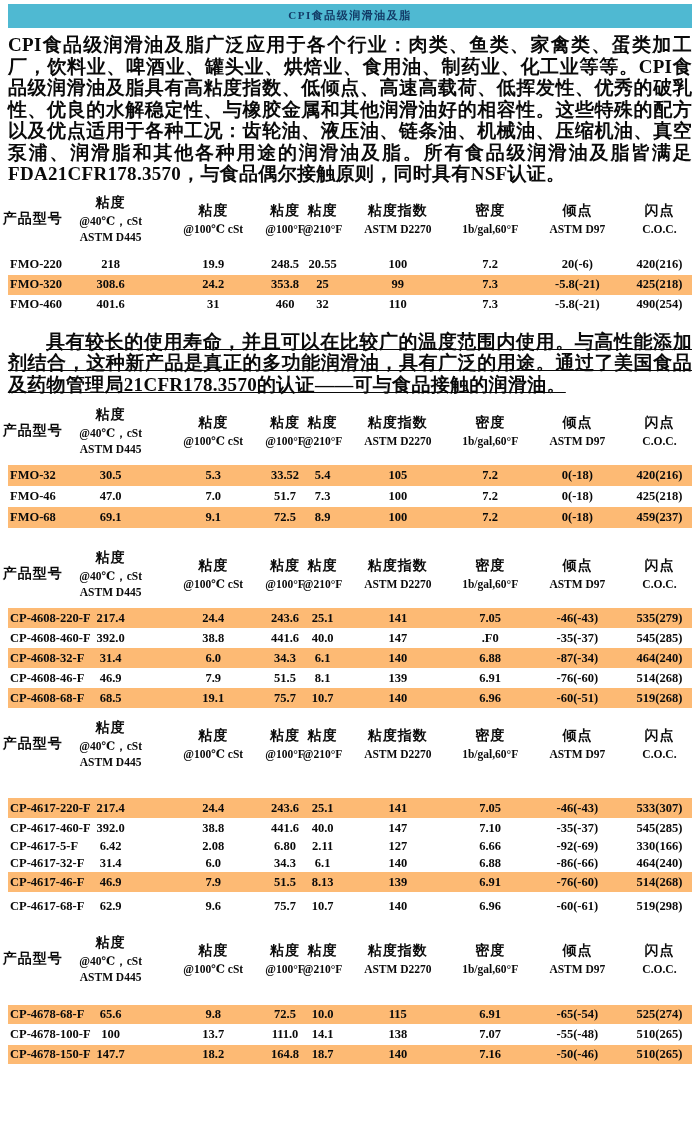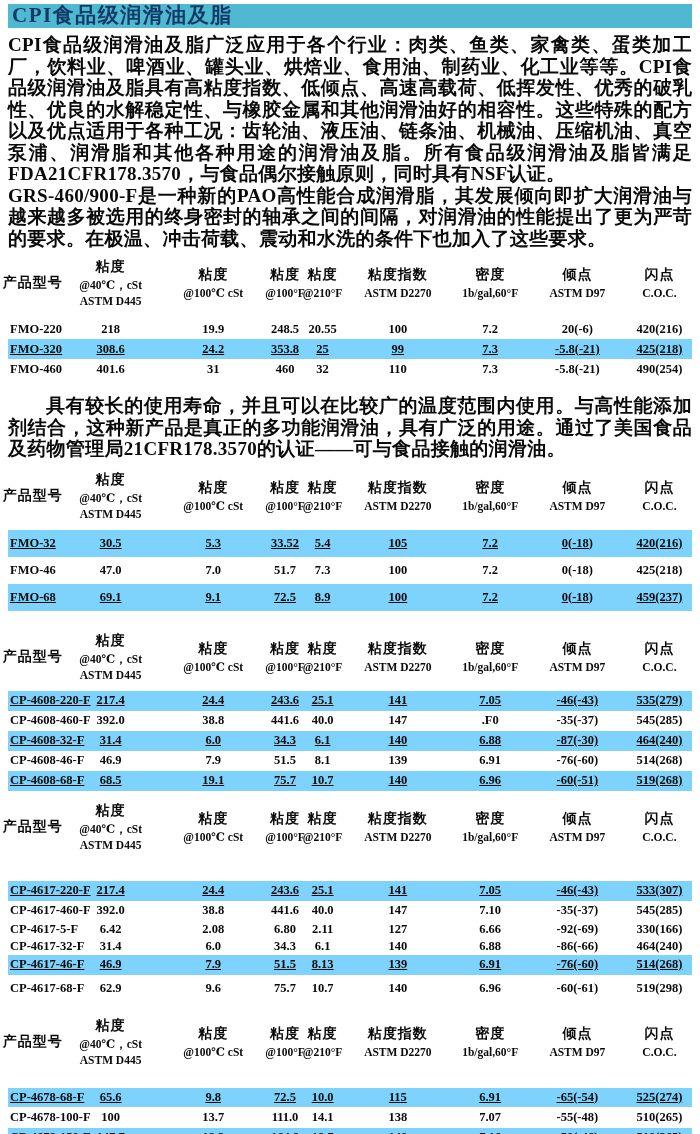--- a/index.html
+++ b/index.html
@@ -4,75 +4,75 @@
 <style>
   html,body{margin:0;padding:0;}
   body{
     width:700px;height:1134px;overflow:hidden;background:#ffffff;
     font-family:"Liberation Serif","DejaVu Serif",serif;
     font-weight:bold;color:#0a0a0a;
   }
   .page{padding:4px 8px 0 8px;}
   .bar{
     background:#4FB9D2;color:#123A66;
-    font-size:21px;line-height:21px;padding:1px 4px 2px 4px;
+    font-size:11px;line-height:21px;padding:1px 4px 2px 4px;
     letter-spacing:1.5px;
+    text-align:center;
   }
   .bar1{margin-bottom:6px;}
   .bar2{margin-top:9px;margin-bottom:5px;}
   .para{
     font-size:19px;line-height:21.5px;text-align:justify;
     letter-spacing:0.3px;margin:0;
   }
   .para-mid{margin:16px 0 10px 0;}
-  .indent{text-indent:2em;}
+  .indent{text-indent:2em;text-decoration:underline;}
   .tbl{margin-top:8px;}
   .grid{
     display:grid;
     grid-template-columns:8% 14% 16% 5% 6% 16% 11% 14.5% 9.5%;
     align-items:center;
   }
   .hc{display:flex;flex-direction:column;align-items:center;min-width:0;}
   .hc:first-child{align-items:flex-end;}
   .hl{white-space:nowrap;text-align:center;}
   .hl1{font-size:14px;height:20px;line-height:20px;letter-spacing:1px;}
   .hl2{font-size:11.5px;height:16px;line-height:16px;}
   .trow{height:20px;}
-  .trow.hl-green{background:#7dd3fc;text-decoration:underline;}
+  .trow.hl-green{background:#fdba74;}
   .trow.compact{height:17px;}
   .td{
     display:flex;justify-content:center;align-items:center;
     font-size:12.5px;white-space:nowrap;min-width:0;height:100%;
   }
   .td:first-child{justify-content:flex-start;padding-left:2px;}
   
   .tbl[data-table="0"] .thead{margin-bottom:10px;}
   .tbl[data-table="1"] .thead{margin-bottom:8px;}
-  .tbl[data-table="1"] .trow{height:27px;}
+  .tbl[data-table="1"] .trow{height:21px;}
   .tbl[data-table="1"]{margin-top:10px;}
   .tbl[data-table="2"]{margin-top:20px;}
   .tbl[data-table="2"] .thead{margin-bottom:8px;}
   .tbl[data-table="3"]{margin-top:10px;}
   .tbl[data-table="3"] .thead{margin-bottom:28px;}
   .tbl[data-table="3"] .trow.row-last{height:22px;margin-top:3px;}
   .tbl[data-table="4"]{margin-top:16px;}
   .tbl[data-table="4"] .thead{margin-bottom:20px;}
   .tbl[data-table="4"] .trow{height:19px;margin-bottom:1px;}
 </style>
 </head>
 <body>
 
 <div class="page">
 
   <div class="bar bar1">CPI食品级润滑油及脂</div>
 
   <p class="para">CPI食品级润滑油及脂广泛应用于各个行业：肉类、鱼类、家禽类、蛋类加工厂，饮料业、啤酒业、罐头业、烘焙业、食用油、制药业、化工业等等。CPI食品级润滑油及脂具有高粘度指数、低倾点、高速高载荷、低挥发性、优秀的破乳性、优良的水解稳定性、与橡胶金属和其他润滑油好的相容性。这些特殊的配方以及优点适用于各种工况：齿轮油、液压油、链条油、机械油、压缩机油、真空泵浦、润滑脂和其他各种用途的润滑油及脂。所有食品级润滑油及脂皆满足FDA21CFR178.3570，与食品偶尔接触原则，同时具有NSF认证。</p>
 
 
-  <p class="para">GRS-460/900-F是一种新的PAO高性能合成润滑脂，其发展倾向即扩大润滑油与越来越多被选用的终身密封的轴承之间的间隔，对润滑油的性能提出了更为严苛的要求。在极温、冲击荷载、震动和水洗的条件下也加入了这些要求。</p>
 
   <div class="tbl" data-table="0">
       <div class="thead grid">
         <div class="hc">
           <span class="hl hl1">产品型号</span>
         </div>
         <div class="hc">
           <span class="hl hl1">粘度</span>
           <span class="hl hl2">@40℃，cSt</span>
           <span class="hl hl2">ASTM D445</span>
@@ -279,21 +279,21 @@
         <div class="td">545(285)</div>
       </div>
       <div class="trow grid hl-green">
         <div class="td">CP-4608-32-F</div>
         <div class="td">31.4</div>
         <div class="td">6.0</div>
         <div class="td">34.3</div>
         <div class="td">6.1</div>
         <div class="td">140</div>
         <div class="td">6.88</div>
-        <div class="td">-87(-30)</div>
+        <div class="td">-87(-34)</div>
         <div class="td">464(240)</div>
       </div>
       <div class="trow grid">
         <div class="td">CP-4608-46-F</div>
         <div class="td">46.9</div>
         <div class="td">7.9</div>
         <div class="td">51.5</div>
         <div class="td">8.1</div>
         <div class="td">139</div>
         <div class="td">6.91</div>

